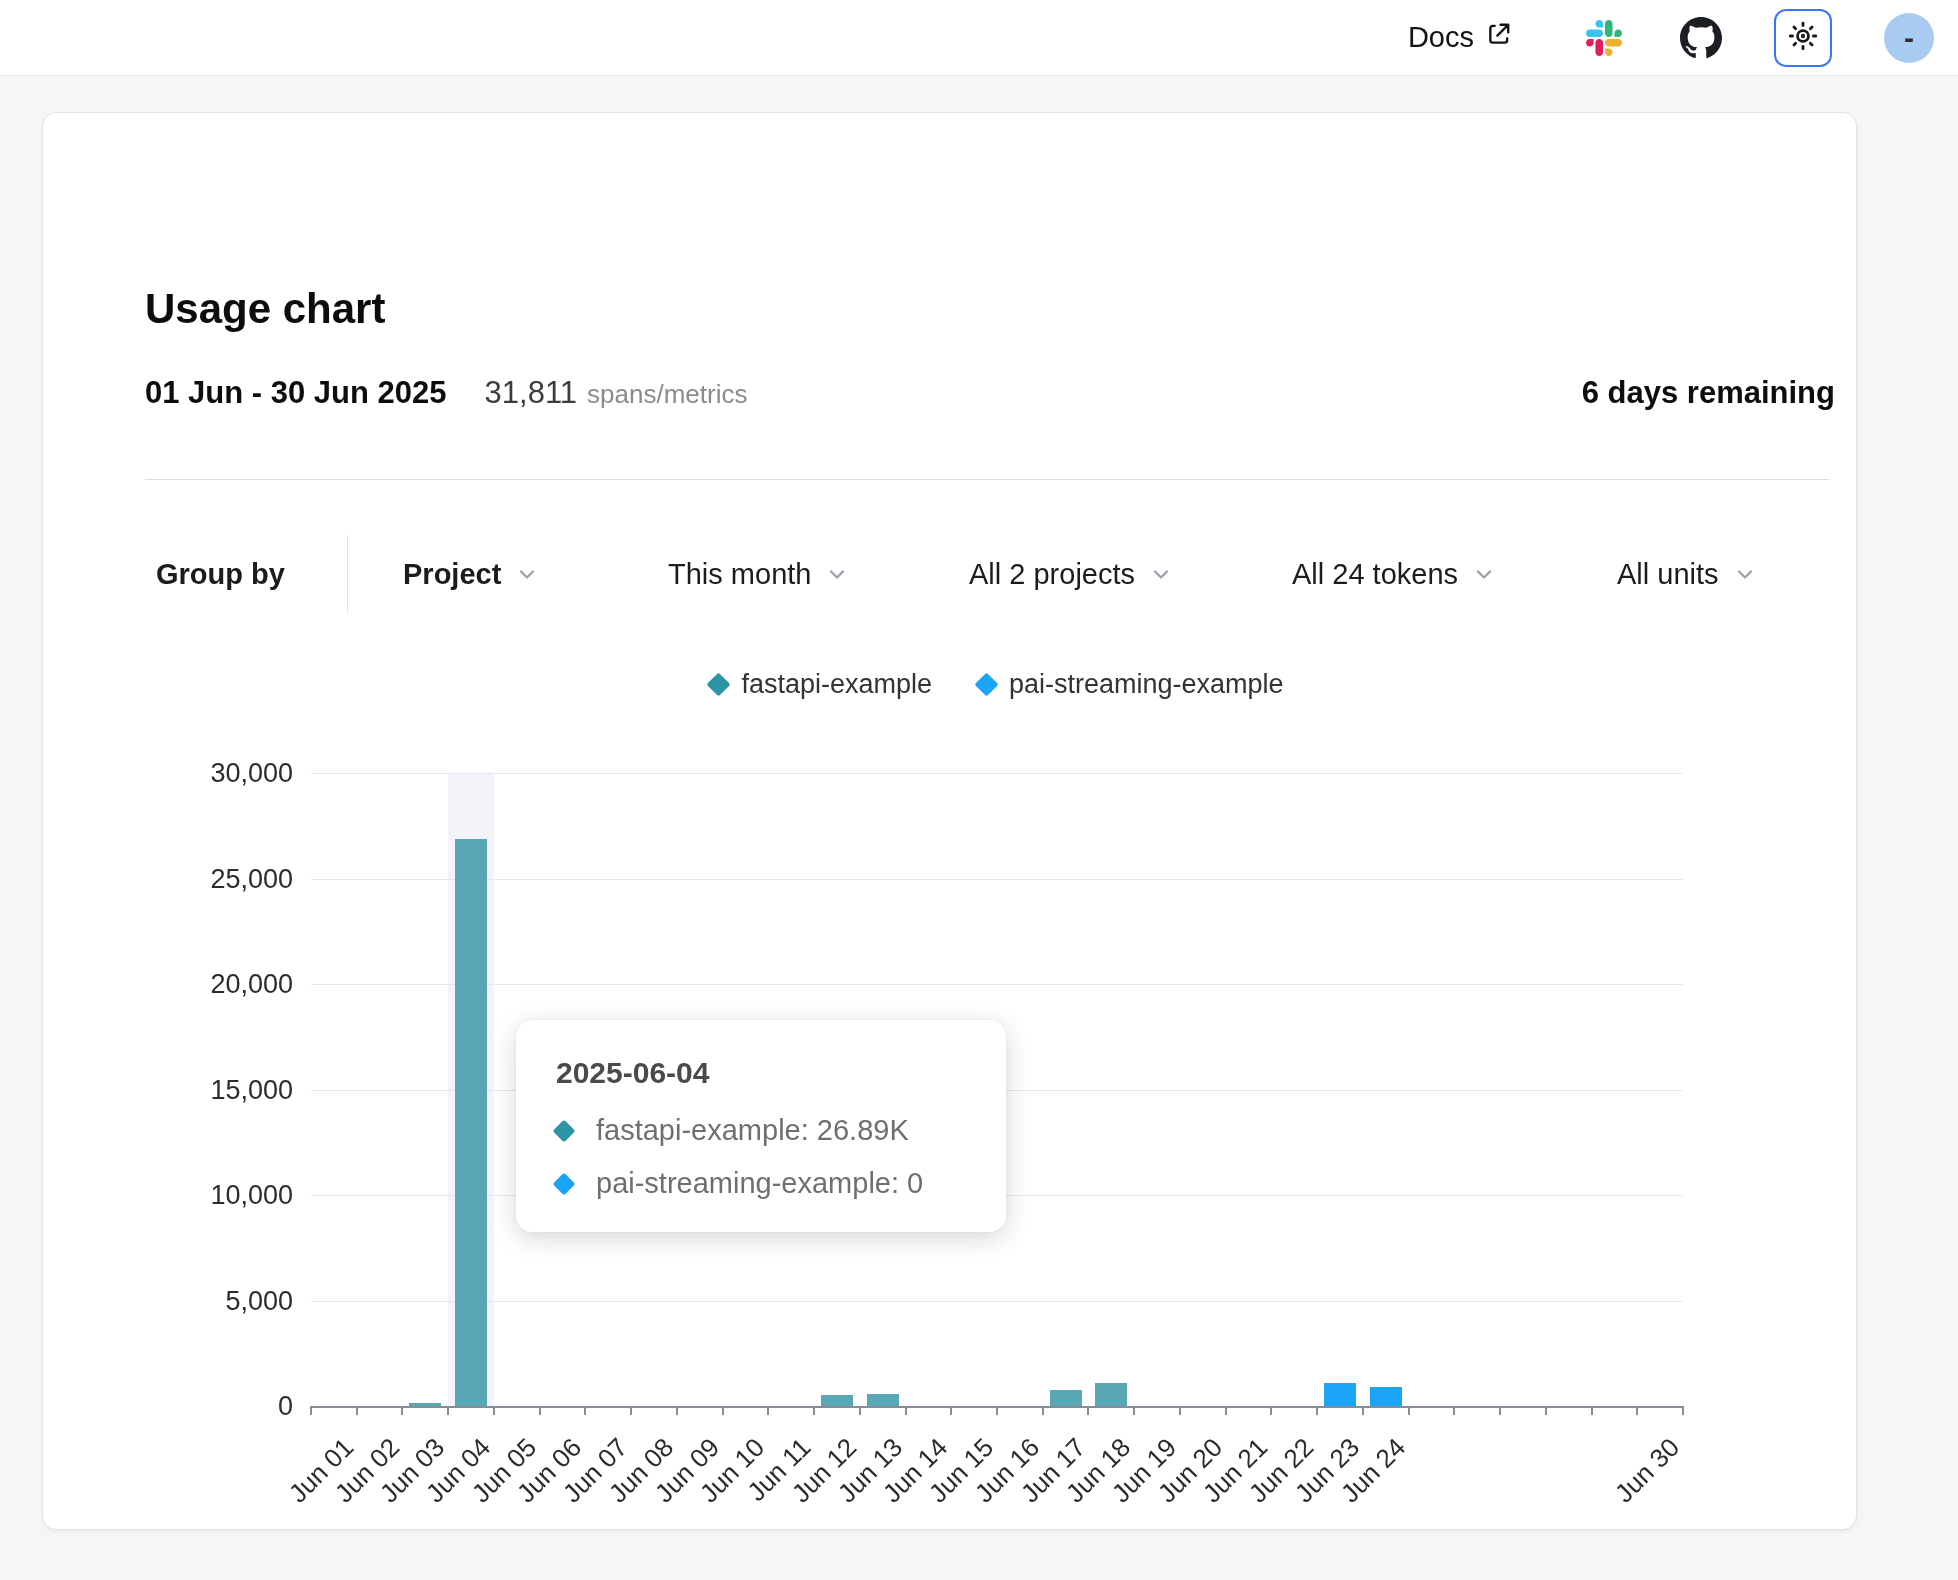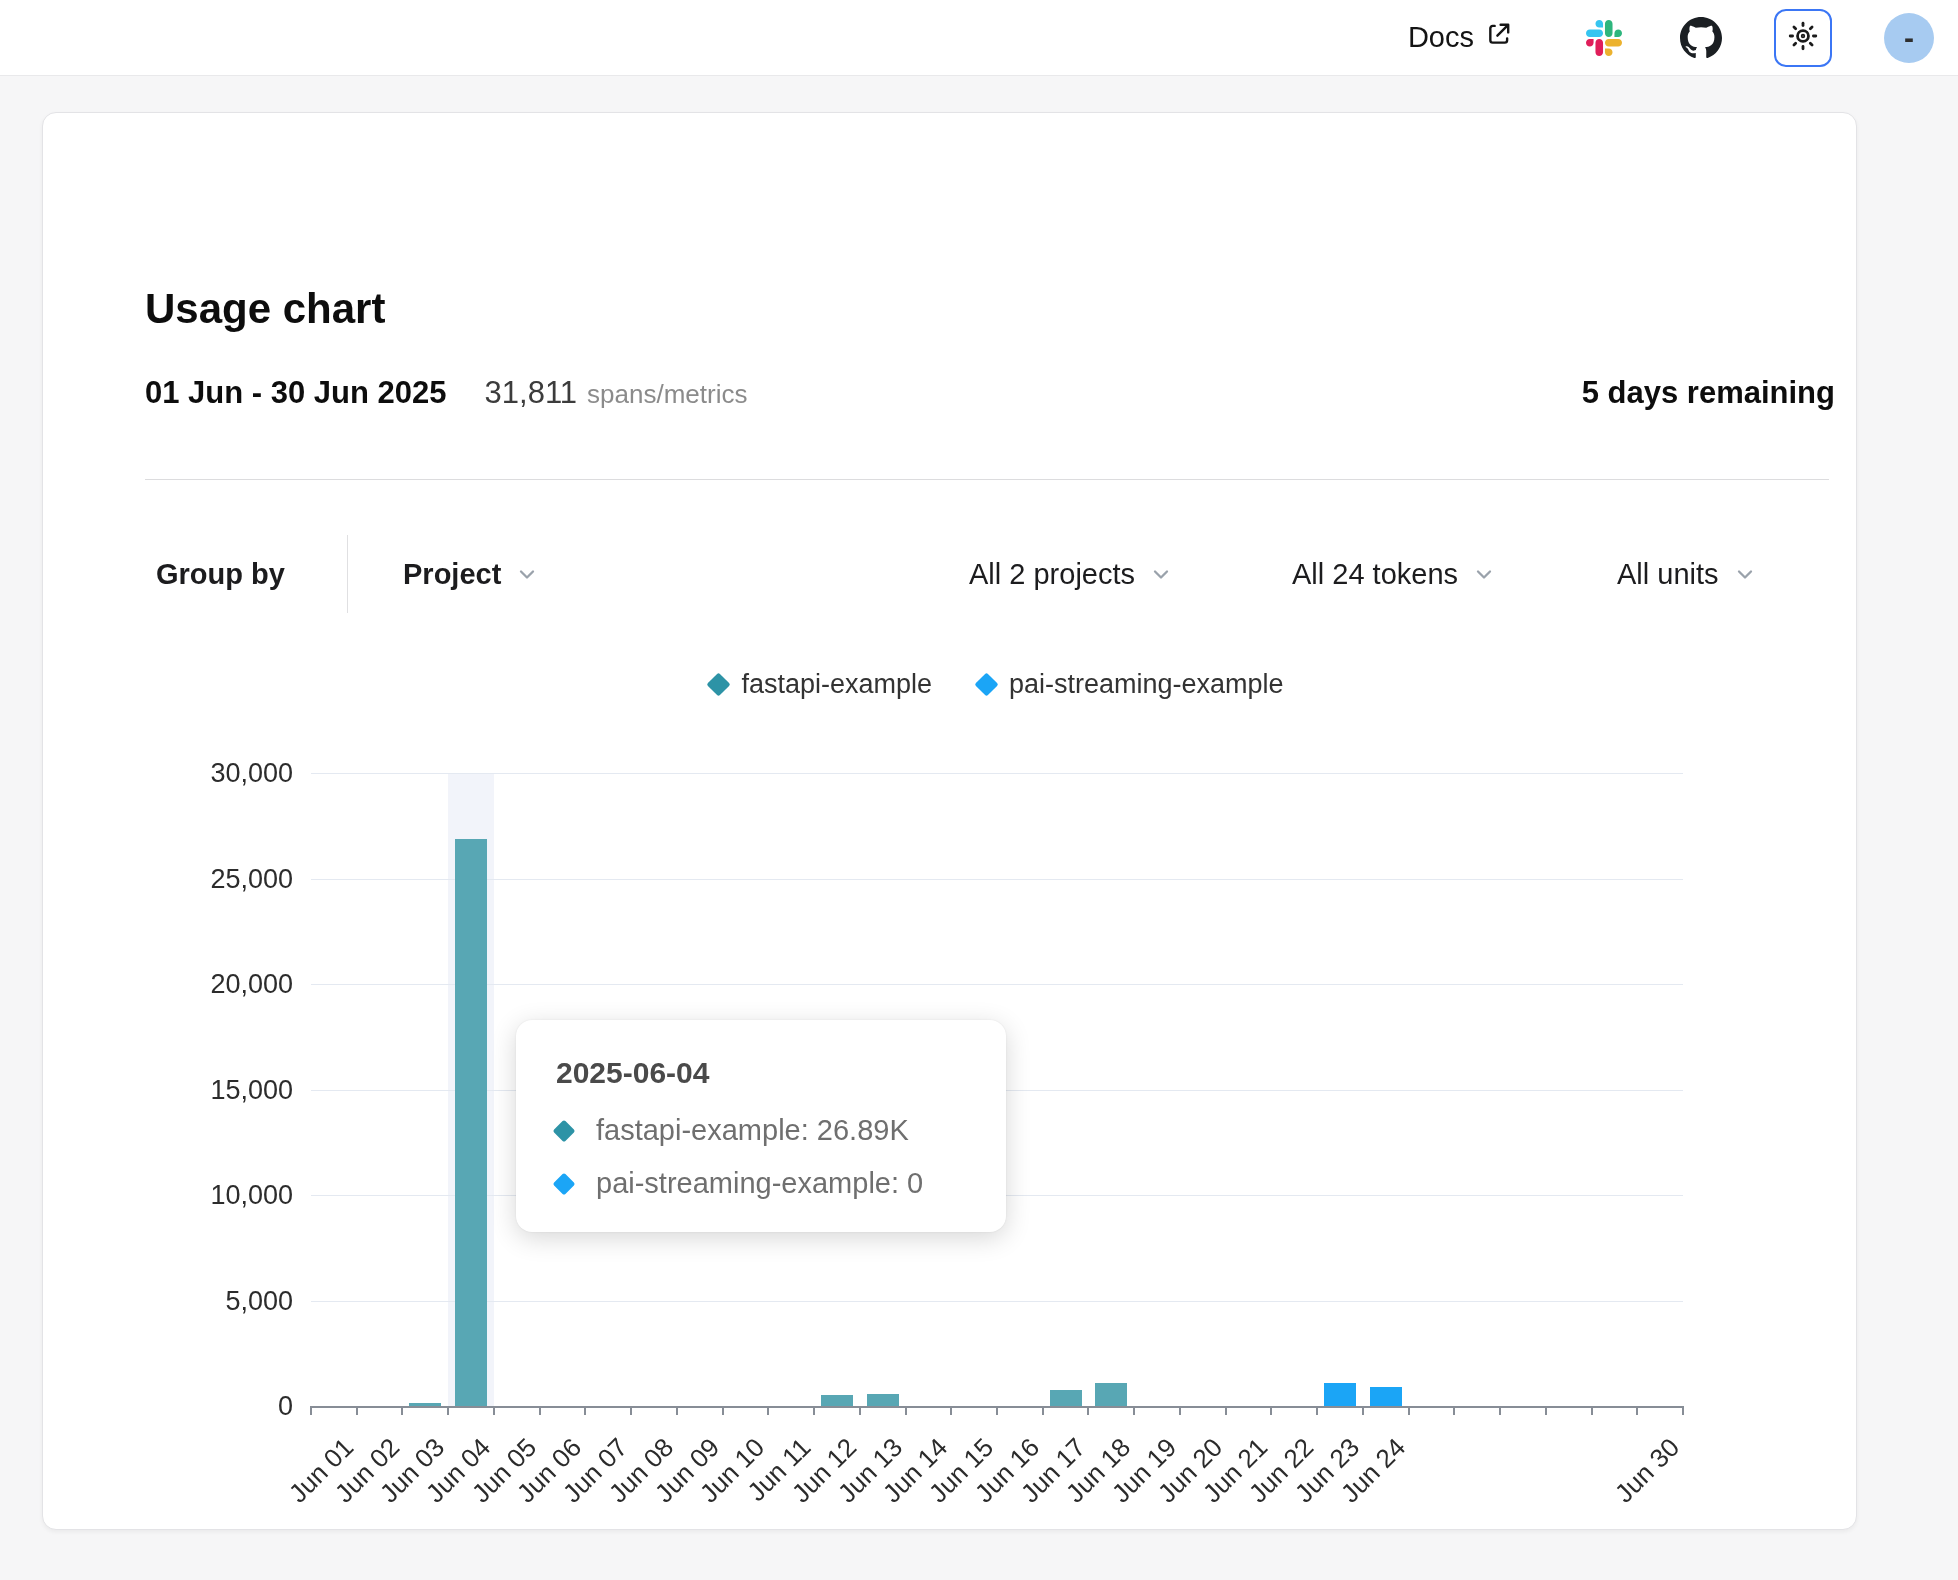--- a/index.html
+++ b/index.html
@@ -121,31 +121,37 @@
 </header>
 
 <section class="card">
   <h1 class="card-title">Usage chart</h1>
 
   <div class="summary">
     <span class="range">01 Jun - 30 Jun 2025</span>
     <span class="count">31,811</span>
     <span class="unit">spans/metrics</span>
     <span class="spacer"></span>
-    <span class="remaining">5 days remaining</span>
+    <span class="remaining">6 days remaining</span>
   </div>
 
   <div class="rule"></div>
 
   <div class="filters">
     <div class="item groupby">Group by</div>
     <div class="vdivider"></div>
 
     <div class="item f-project">
       <span>Project</span>
+      <svg class="chev" viewBox="0 0 24 24" fill="none" stroke="#9aa2ab" stroke-width="2.3" stroke-linecap="round" stroke-linejoin="round">
+          <path d="M6 9.5l6 6 6-6"></path>
+        </svg>
+    </div>
+    <div class="item f-month">
+      <span>This month</span>
       <svg class="chev" viewBox="0 0 24 24" fill="none" stroke="#9aa2ab" stroke-width="2.3" stroke-linecap="round" stroke-linejoin="round">
           <path d="M6 9.5l6 6 6-6"></path>
         </svg>
     </div>
     <div class="item f-projects">
       <span>All 2 projects</span>
       <svg class="chev" viewBox="0 0 24 24" fill="none" stroke="#9aa2ab" stroke-width="2.3" stroke-linecap="round" stroke-linejoin="round">
           <path d="M6 9.5l6 6 6-6"></path>
         </svg>
     </div>

